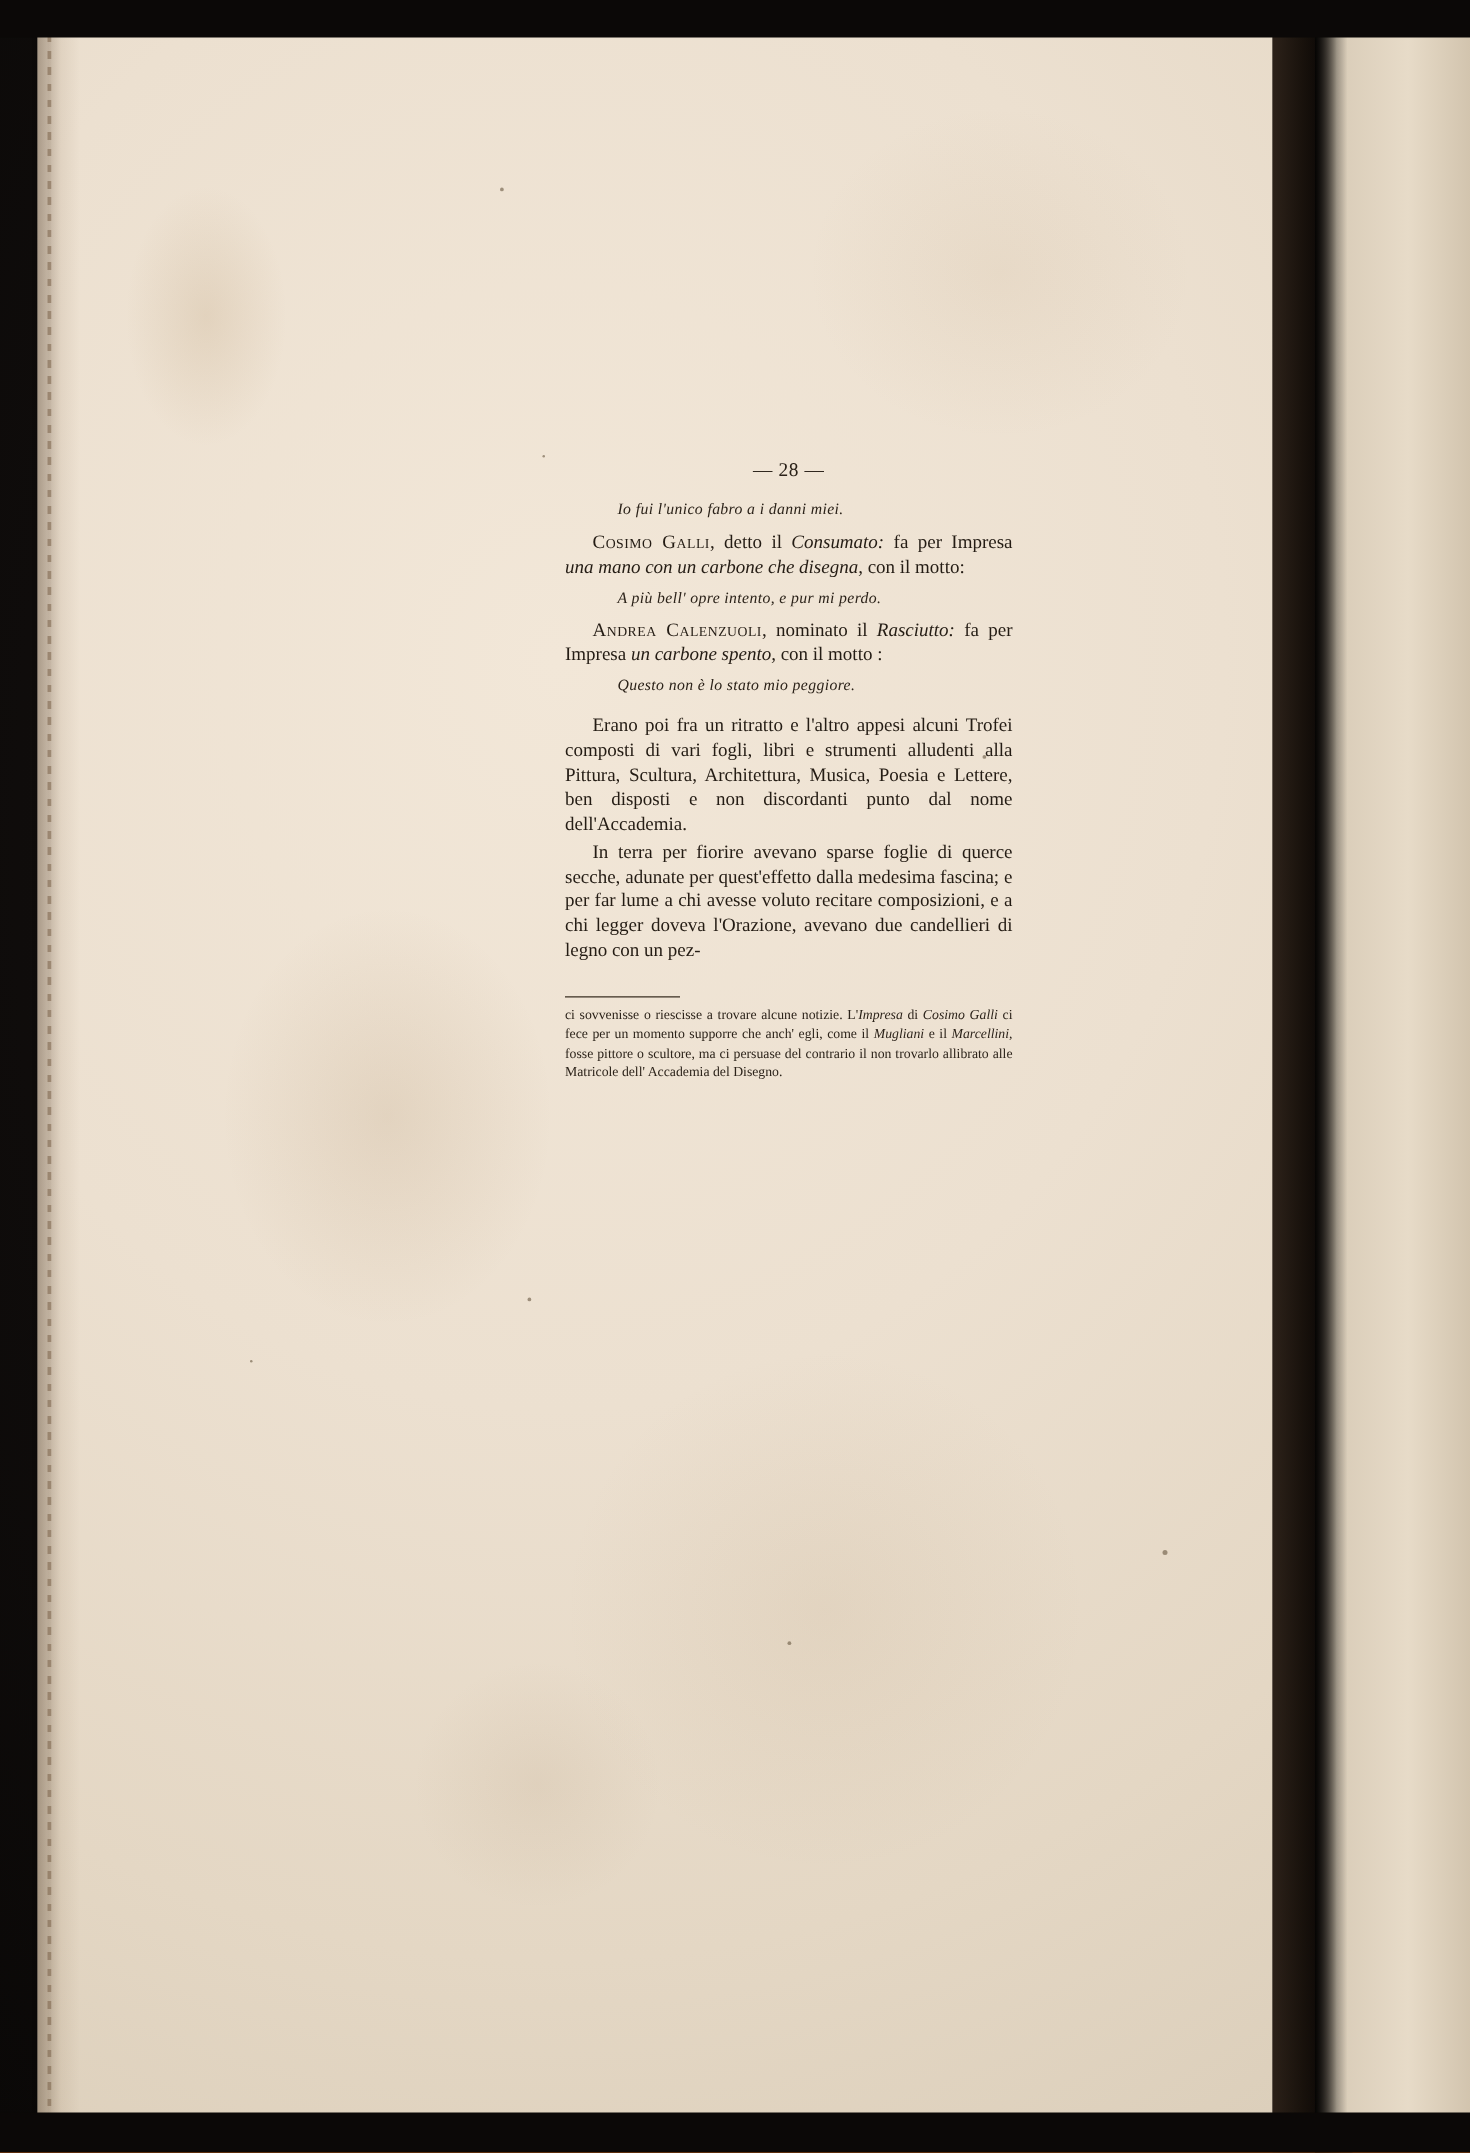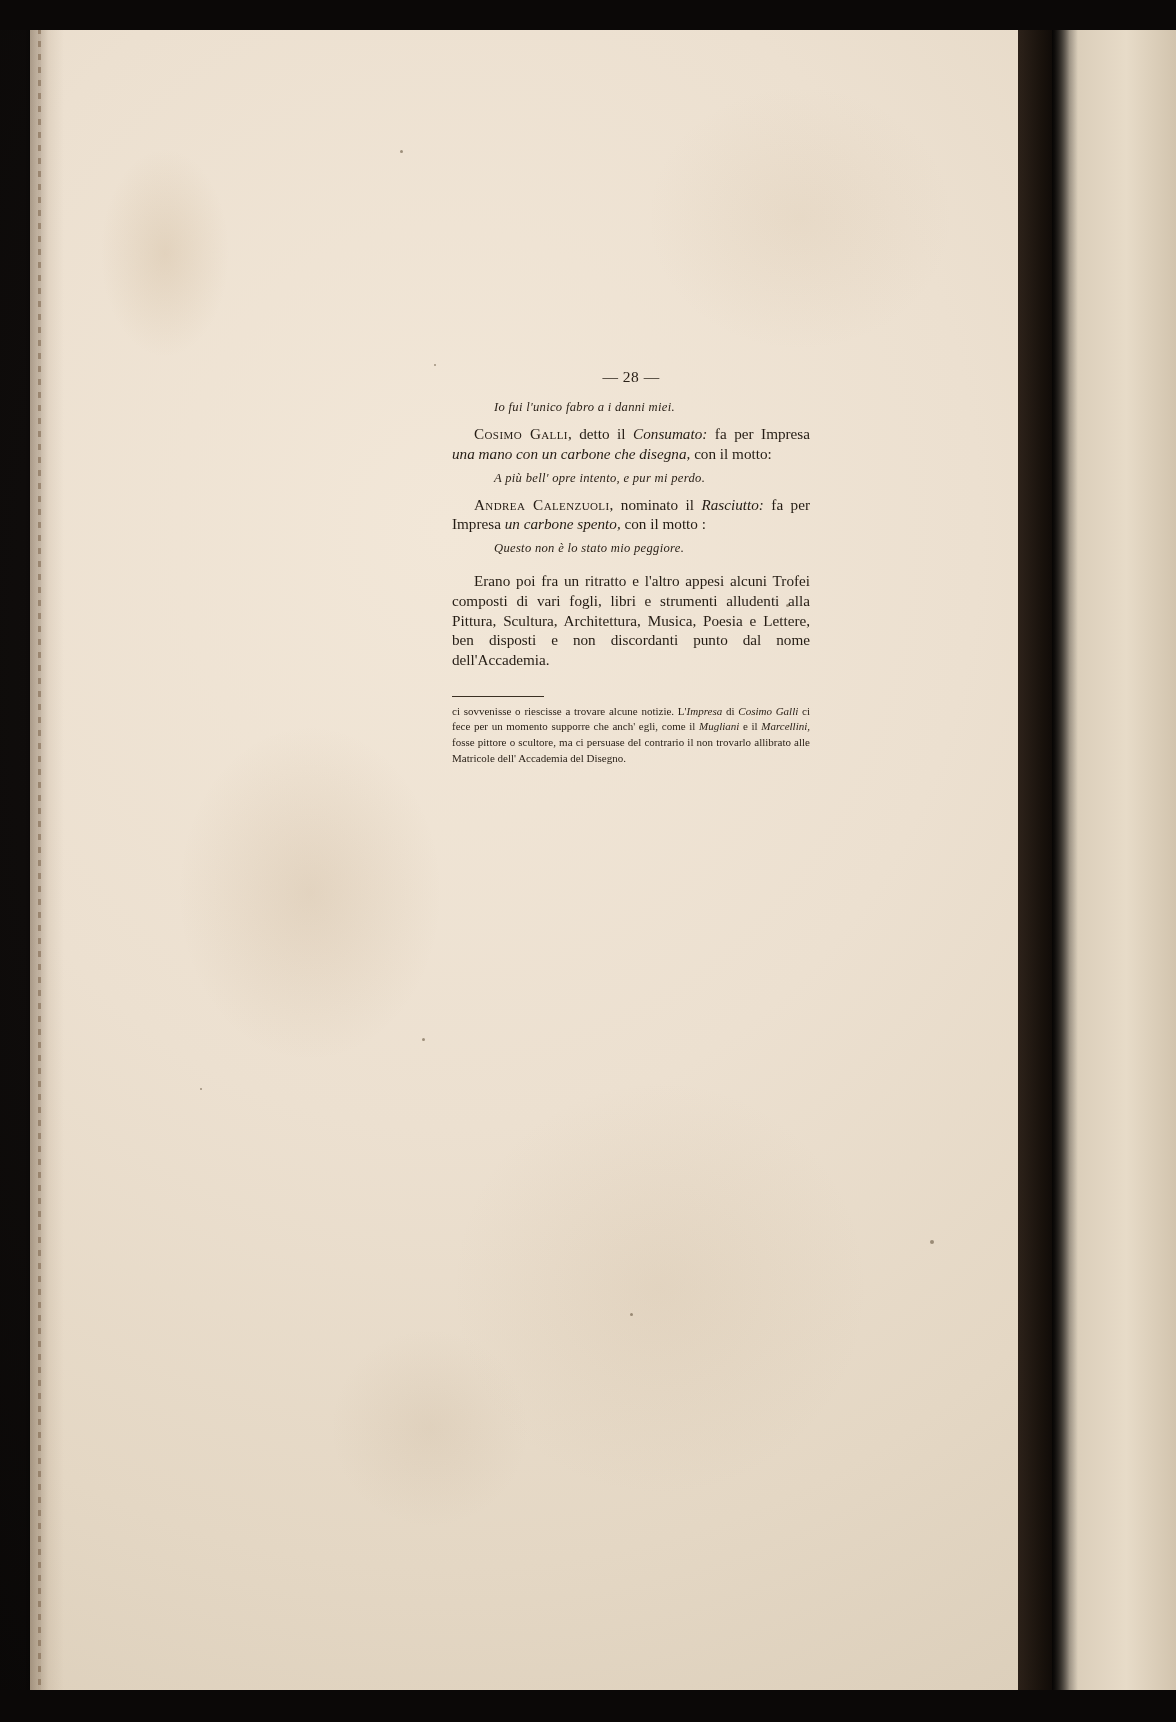--- a/index.html
+++ b/index.html
@@ -197,20 +197,21 @@
 
     <p class="para"><span class="sc">Cosimo Galli</span><span>, detto il </span><span class="it">Consumato:</span><span> fa per Impresa </span><span class="it">una mano con un carbone che disegna,</span><span> con il motto:</span></p>
     <p class="motto">A più bell' opre intento, e pur mi perdo.</p>
 
     <p class="para"><span class="sc">Andrea Calenzuoli</span><span>, nominato il </span><span class="it">Rasciutto:</span><span> fa per Impresa </span><span class="it">un carbone spento,</span><span> con il motto :</span></p>
     <p class="motto">Questo non è lo stato mio peggiore.</p>
 
     <div class="gap"></div>
 
     <p class="para">Erano poi fra un ritratto e l'altro appesi alcuni Trofei composti di vari fogli, libri e strumenti alludenti alla Pittura, Scultura, Architettura, Musica, Poesia e Lettere, ben disposti e non discordanti punto dal nome dell'Accademia.</p>
+    <p class="para">In terra per fiorire avevano sparse foglie di querce secche, adunate per quest'effetto dalla medesima fascina; e per far lume a chi avesse voluto recitare composizioni, e a chi legger doveva l'Orazione, avevano due candellieri di legno con un pez-</p>
 
     <div class="fn-rule"></div>
 
     <div class="footnote"><span>ci sovvenisse o riescisse a trovare alcune notizie. L'</span><span class="it">Impresa</span><span> di </span><span class="it">Cosimo Galli</span><span> ci fece per un momento supporre che anch' egli, come il </span><span class="it">Mugliani</span><span> e il </span><span class="it">Marcellini,</span><span> fosse pittore o scultore, ma ci persuase del contrario il non trovarlo allibrato alle Matricole dell' Accademia del Disegno.</span></div>
 
   </div>
 
   <div class="gutter"></div>
   <div class="facing"></div>
   <div class="facing-shadow"></div>

